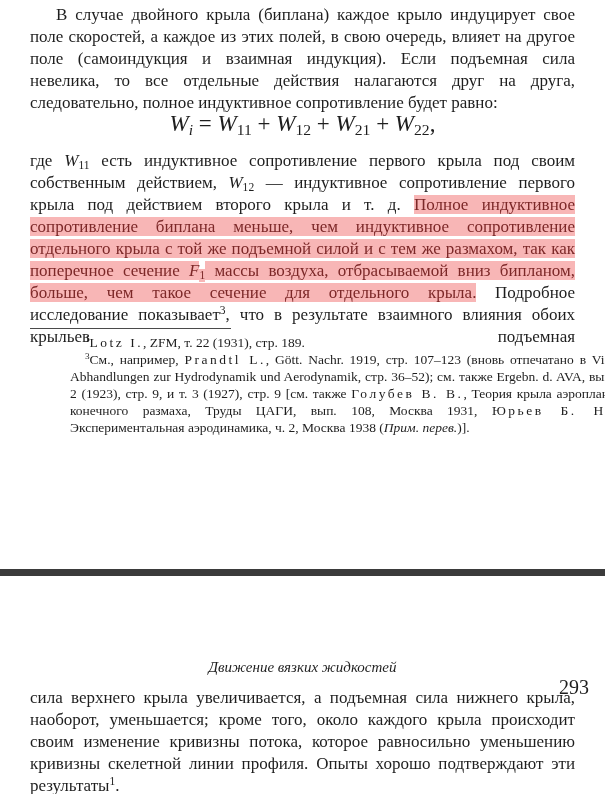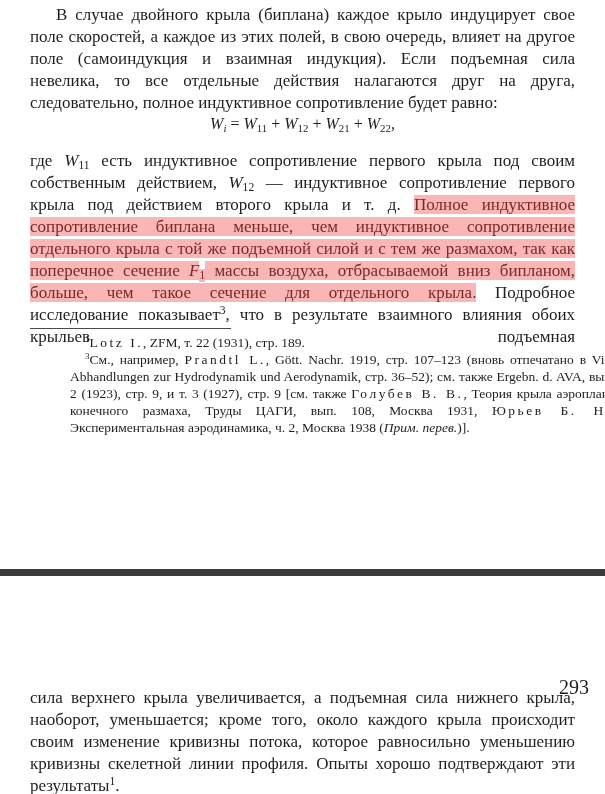--- a/index.html
+++ b/index.html
@@ -16,21 +16,21 @@
   .body-text {
     font-size: 17px;
     line-height: 22px;
     text-align: justify;
   }
   .indent { text-indent: 26px; }
   .justify-last { text-align-last: justify; }
   .formula-block {
     top: 112px;
     text-align: center;
-    font-size: 16px;
+    font-size: 23px;
     line-height: 24px;
   }
   sub, sup { font-size: 68%; line-height: 0; }
   sub { vertical-align: -0.28em; }
   sup { vertical-align: 0.55em; }
   .it { font-style: italic; }
   .hl { background: #f8b6b6; color: #7c2828; }
   .spaced { letter-spacing: 2.5px; }
   .fn-rule {
     position: absolute;
@@ -88,18 +88,19 @@
   <div class="fn-rule"></div>
 
   <div class="block footnotes-block">
     <div class="fn"><sup>1</sup><span class="spaced">Lotz I.</span><span>, ZFM, т. 22 (1931), стр. 189.</span></div>
     <div class="fn"><sup>3</sup><span>См., например, </span><span class="spaced">Prandtl L.</span><span>, Gött. Nachr. 1919, стр. 107–123 (вновь отпечатано в Vier Abhandlungen zur Hydrodynamik und Aerodynamik, стр. 36–52); см. также Ergebn. d. AVA, вып. 2 (1923), стр. 9, и т. 3 (1927), стр. 9 [см. также </span><span class="spaced">Голубев В. В.</span><span>, Теория крыла аэроплана конечного размаха, Труды ЦАГИ, вып. 108, Москва 1931, </span><span class="spaced">Юрьев Б. Н.</span><span>, Экспериментальная аэродинамика, ч. 2, Москва 1938 (</span><span class="it">Прим. перев.</span><span>)].</span></div>
   </div>
 
   <div class="divider"></div>
 
   <div class="running-head">
+    <span class="rh-title">Движение вязких жидкостей</span>
     <span class="rh-num">293</span>
   </div>
 
   <div class="block body-text para3"><span>сила верхнего крыла увеличивается, а подъемная сила нижнего крыла, наоборот, уменьшается; кроме того, около каждого крыла происходит своим изменение кривизны потока, которое равносильно уменьшению кривизны скелетной линии профиля. Опыты хорошо подтверждают эти результаты</span><sup>1</sup><span>.</span></div>
 
 </div>
 
 </body></html>

